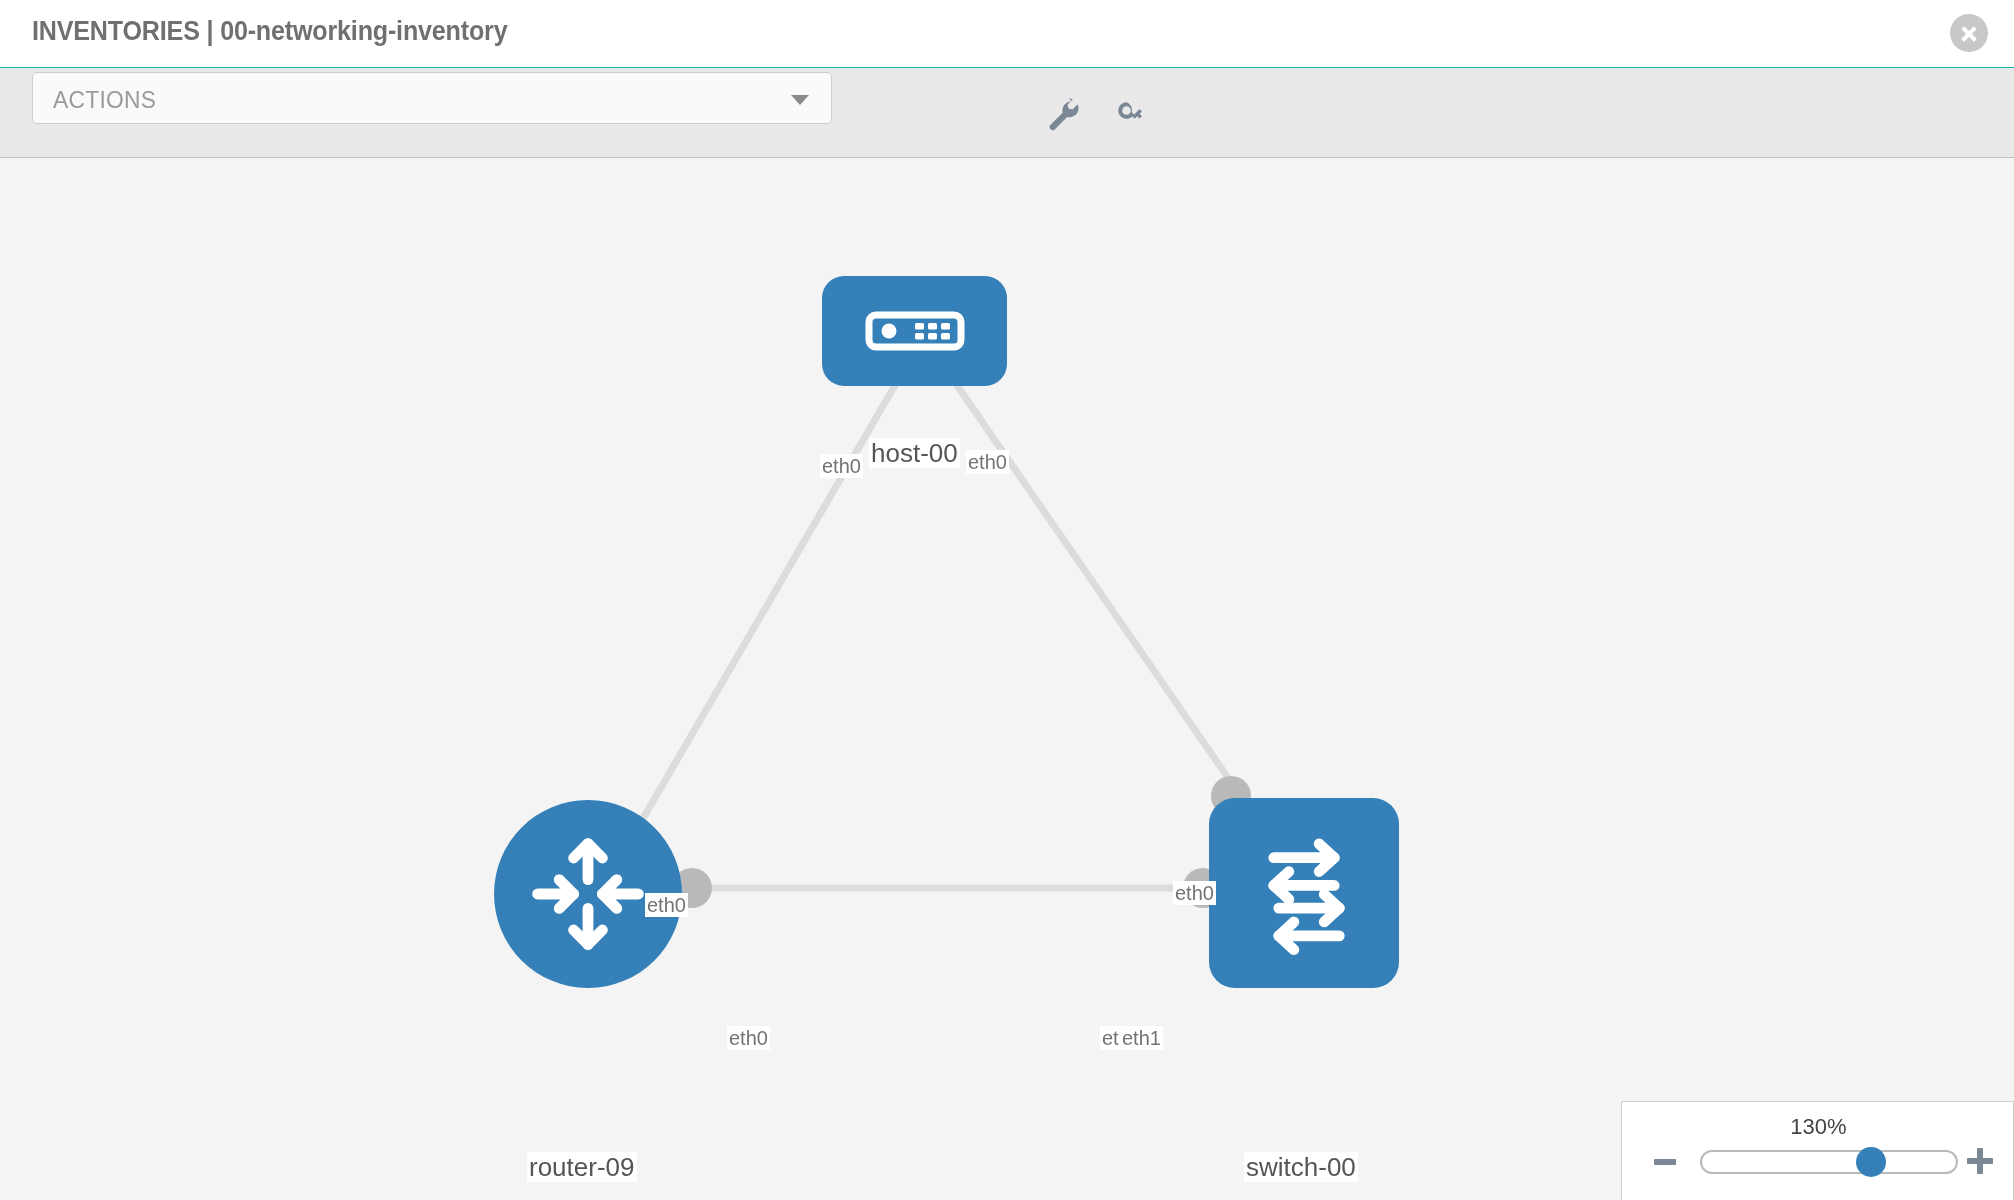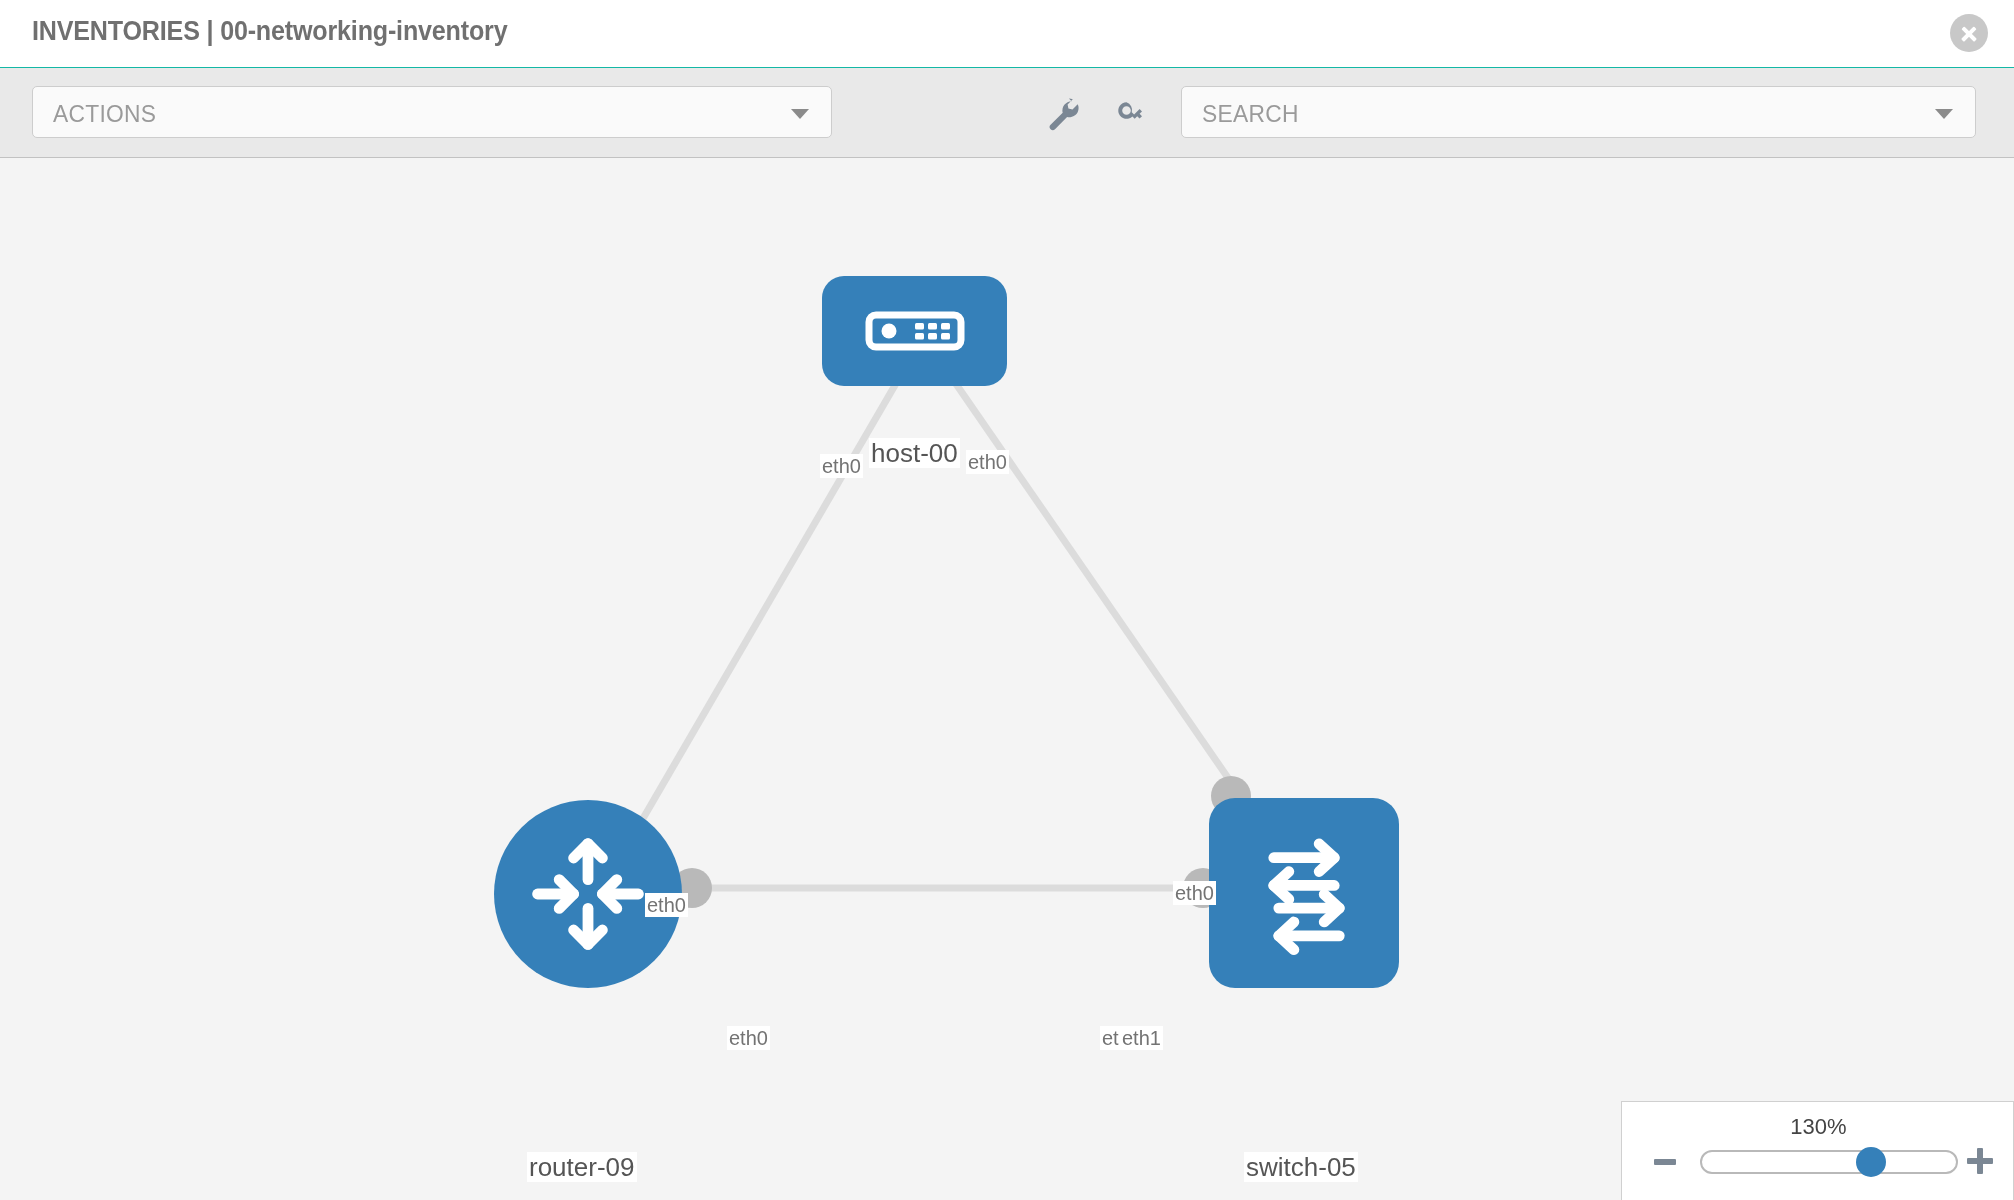--- a/index.html
+++ b/index.html
@@ -71,21 +71,21 @@
     position: absolute;
     left: 0; top: 68px;
     width: 2014px;
     height: 90px;
     background: #e9e9e9;
     border-bottom: 1px solid #c2c2c2;
     box-sizing: border-box;
   }
   .combo {
     position: absolute;
-    top: 18px;
+    top: 4px;
     height: 52px;
     background: #fafafa;
     border: 1px solid #cdcdcd;
     border-radius: 5px;
     box-sizing: border-box;
     cursor: pointer;
   }
   #actions-select { left: 32px; width: 800px; }
   #search-select  { left: 1181px; width: 795px; }
   .combo .ctext {
@@ -264,24 +264,20 @@
         <path d="M25.6 3.2a9.2 9.2 0 0 0-8.9 11.5L4.6 26.8a3.1 3.1 0 1 0 4.4 4.4L21.1 19a9.2 9.2 0 0 0 11.5-8.9c0-1.4-.3-2.7-.9-3.9l-5.2 5.2-4.1-.8-.8-4.1 5.2-5.2c-1.2-.6-2.5-.9-3.9-.9z" fill="#7b8794"></path>
       </svg>
     </div>
 
     <div class="tool-icon" id="key-icon">
       <svg viewBox="0 0 34 34" width="34" height="34" aria-hidden="true">
         <path d="M12.5 4.2a8.3 8.3 0 1 0 5.9 14.2l2.3 2.3 2.5-2.5 2.4 2.4 2.4-2.4-2.4-2.4 2.4-2.4-2.4-2.4-5.5 5.5-2.3-2.3A8.3 8.3 0 0 0 12.5 4.2zm0 4a4.3 4.3 0 1 1 0 8.6 4.3 4.3 0 0 1 0-8.6z" fill="#7b8794"></path>
       </svg>
     </div>
 
-    <div class="combo" id="search-select">
-      <span class="ctext">SEARCH</span>
-      <span class="caret"></span>
-    </div>
   </div>
 
   <div id="canvas">
 
     <svg id="topology-svg">
       <g stroke="#dcdcdc" stroke-width="7" fill="none">
         <line x1="905" y1="210" x2="620" y2="700"></line>
         <line x1="945" y1="210" x2="1235" y2="630"></line>
         <line x1="690" y1="730" x2="1200" y2="730"></line>
       </g>
@@ -341,21 +337,21 @@
           <polyline points="62,11 74,22 62,33"></polyline>
           <line x1="74" y1="44" x2="26" y2="44"></line>
           <polyline points="38,33 26,44 38,55"></polyline>
           <line x1="30" y1="62" x2="78" y2="62"></line>
           <polyline points="66,51 78,62 66,73"></polyline>
           <line x1="78" y1="84" x2="30" y2="84"></line>
           <polyline points="42,73 30,84 42,95"></polyline>
         </g>
       </svg>
     </div>
-    <div class="node-label" style="left:1244px; top:994px;">switch-05</div>
+    <div class="node-label" style="left:1244px; top:994px;">switch-00</div>
 
     <div class="iface-label" style="left:1173px; top:723px;">eth0</div>
     <div class="iface-label" style="left:1100px; top:868px;">eth</div>
     <div class="iface-label" style="left:1120px; top:868px;">eth1</div>
 
     <div id="zoom-panel" style="top:943px;">
       <div id="zoom-value">130%</div>
       <div id="zoom-minus"></div>
       <div id="zoom-track"></div>
       <div id="zoom-handle"></div>

